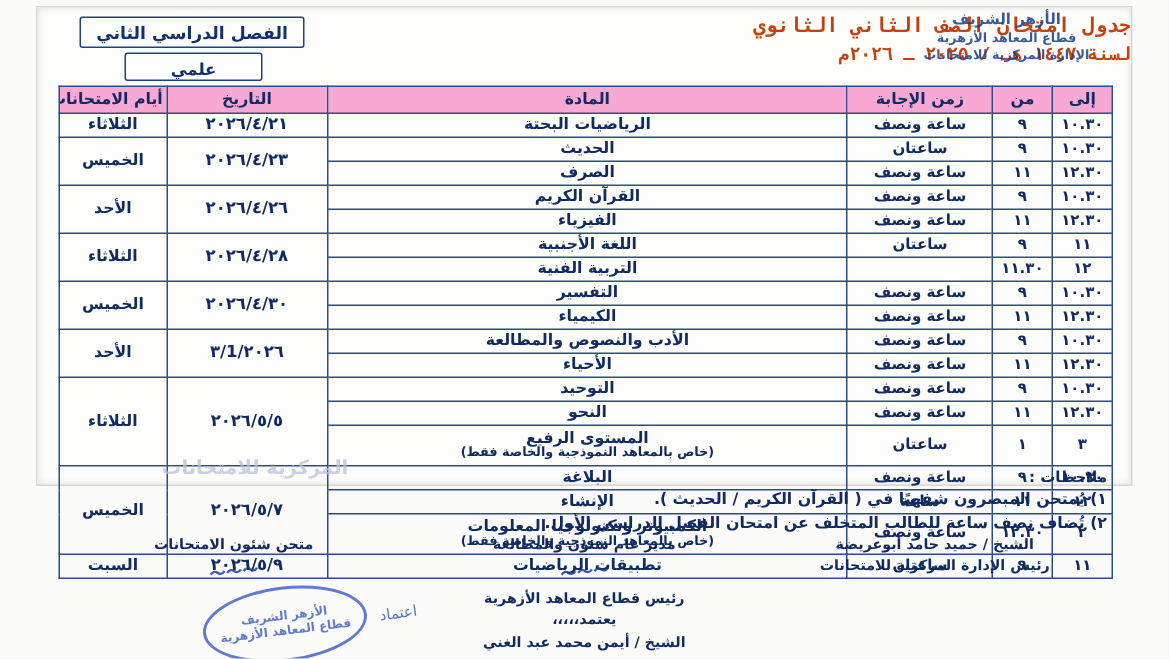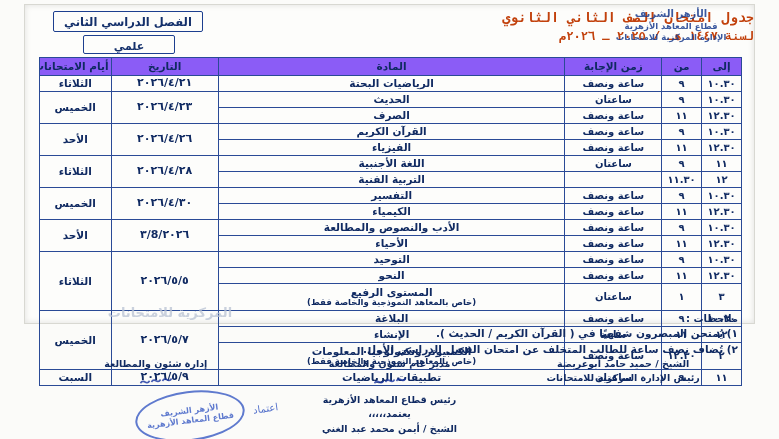--- a/index.html
+++ b/index.html
@@ -60,21 +60,21 @@
     padding:0 2px;
     text-align:center;
     vertical-align:middle;
     height:15px;
     line-height:1.15;
     font-weight:bold;
     white-space:nowrap;
     overflow:hidden;
   }
   table.sched th{
-    height:17px;font-size:10.5px;background:#8b5cf6;
+    height:17px;font-size:10.5px;background:#f9a8d4;
   }
   col.c-to{width:38px;}
   col.c-from{width:38px;}
   col.c-dur{width:92px;}
   col.c-sub{width:330px;}
   col.c-date{width:102px;}
   col.c-day{width:68px;}
   .subj{font-size:10.5px;}
   .subj .small{font-size:8.5px;font-weight:bold;display:block;line-height:1.1;}
   .dur{font-size:10px;}
@@ -231,21 +231,21 @@
             <td class="num">١٢.٣٠</td>
             <td class="num">١١</td>
             <td class="dur">ساعة ونصف</td>
             <td class="subj">الكيمياء</td>
           </tr>
           <tr>
             <td class="num">١٠.٣٠</td>
             <td class="num">٩</td>
             <td class="dur">ساعة ونصف</td>
             <td class="subj">الأدب والنصوص والمطالعة</td>
-            <td class="date" rowspan="2">٢٠٢٦/8/٣</td>
+            <td class="date" rowspan="2">٢٠٢٦/1/٣</td>
             <td class="day" rowspan="2">الأحد</td>
           </tr>
           <tr>
             <td class="num">١٢.٣٠</td>
             <td class="num">١١</td>
             <td class="dur">ساعة ونصف</td>
             <td class="subj">الأحياء</td>
           </tr>
           <tr>
             <td class="num">١٠.٣٠</td>
@@ -309,21 +309,21 @@
     <div class="sigs">
       <div class="col">
         <div>الشيخ / حميد حامد أبوعريضة</div>
         <div>رئيس الإدارة المركزية للامتحانات</div>
       </div>
       <div class="col">
         <div>مدير عام شئون والمطالعة</div>
         <span class="scribble">〜〜〜</span>
       </div>
       <div class="col">
-        <div>إدارة شئون والمطالعة</div>
+        <div>متحن شئون الامتحانات</div>
         <span class="scribble">〜〜〜</span>
       </div>
     </div>
 
     <div class="approve">
       <div>رئيس قطاع المعاهد الأزهرية</div>
       <div>يعتمد،،،،،</div>
       <div>الشيخ / أيمن محمد عبد الغني</div>
     </div>
 

